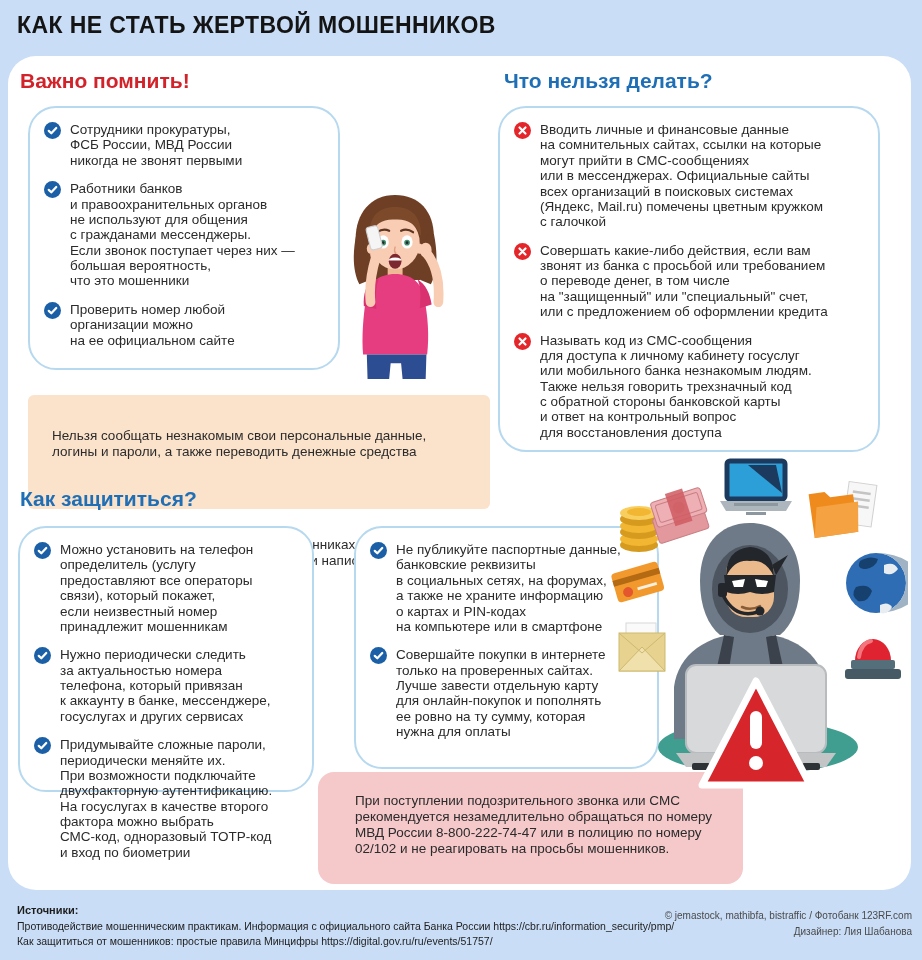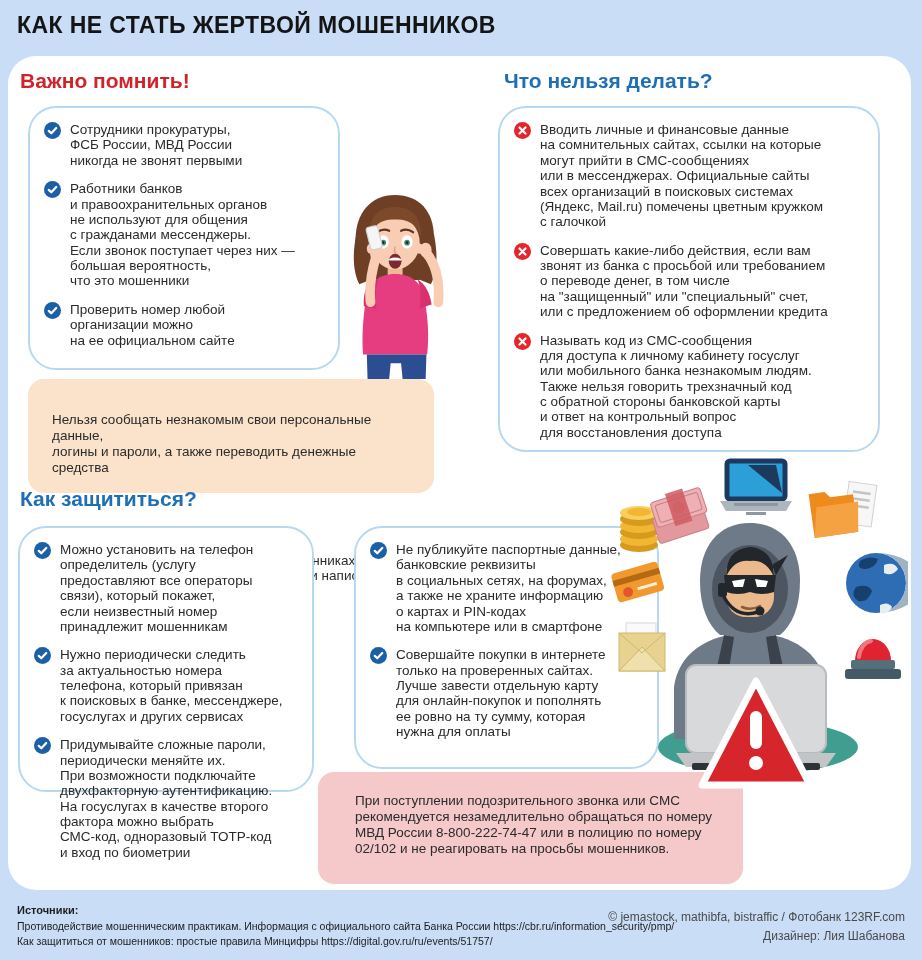--- a/index.html
+++ b/index.html
@@ -40,22 +40,22 @@
   .note-pink{background:#f5c8ca;padding:21px 22px;}
   .note p{margin:0 0 13px 0;}
   .note p:last-child{margin-bottom:0;margin-top:48px;}
   .illu{position:absolute;}
   .footer-sources{
     position:absolute;left:17px;top:903px;color:#1d1d1d;
     font-size:10.5px;line-height:1.45;
   }
   .footer-sources .lbl{font-weight:700;font-size:11px;}
   .footer-credits{
-    position:absolute;right:17px;top:908px;text-align:right;
-    font-size:12px;line-height:1.55;color:#4a4a4a;
+    position:absolute;right:10px;top:908px;text-align:right;
+    font-size:10px;line-height:1.55;color:#4a4a4a;
   }
 </style>
 </head>
 <body>
 
 <div class="page-title">КАК НЕ СТАТЬ ЖЕРТВОЙ МОШЕННИКОВ</div>
 
 <div class="panel">
 
   <div class="sec-heading h-red" style="left:12px;top:13px;">Важно помнить!</div>
@@ -119,21 +119,21 @@
     <path d="M56,92 C50,112 47,132 49,152" stroke="#f9cdb4" stroke-width="13" fill="none" stroke-linecap="round"></path>
     <path d="M124,86 C136,100 142,124 140,152" stroke="#f9cdb4" stroke-width="13" fill="none" stroke-linecap="round"></path>
     <ellipse cx="123" cy="82" rx="8" ry="10" fill="#f9cdb4"></ellipse>
     <circle cx="56" cy="88" r="7.5" fill="#f9cdb4"></circle>
     <g transform="rotate(-14 54 66)">
       <rect x="46" y="50" width="16" height="31" rx="4" fill="#f5f5f5" stroke="#cfcfcf" stroke-width="1.5"></rect>
     </g>
     <path d="M44,222 L124,222 L123,255 L92,255 L90,234 L76,234 L74,255 L45,255 Z" fill="#2d4d92"></path>
   </svg>
 
-  <div class="note note-peach" style="left:20px;top:323px;width:406px;height:114px;">
+  <div class="note note-peach" style="left:20px;top:339px;width:462px;height:114px;border-radius:6px;">
     <p>Нельзя сообщать незнакомым свои персональные данные,
 логины и пароли, а также переводить денежные средства</p>
     <p>Информацию о попавших в беду родственниках всегда
 необходимо перепроверять, позвонив или написав общим
 знакомым</p>
   </div>
 
   <div class="sec-heading h-blue" style="left:496px;top:13px;">Что нельзя делать?</div>
   <div class="card" style="left:490px;top:50px;width:382px;height:346px;padding-right:24px;">
     <div class="item">
@@ -190,21 +190,21 @@
 принадлежит мошенникам</div>
     </div>
     <div class="item">
       <svg class="bullet" viewBox="0 0 20 20">
           <circle cx="10" cy="10" r="10" fill="#1b5fa7"></circle>
           <path d="M5.6 10.4 8.6 13.3 14.4 7" stroke="#fff" stroke-width="2.6" fill="none" stroke-linecap="round" stroke-linejoin="round"></path>
         </svg>
       <div class="txt">Нужно периодически следить
 за актуальностью номера
 телефона, который привязан
-к поисковых в банке, мессенджере,
+к аккаунту в банке, мессенджере,
 госуслугах и других сервисах</div>
     </div>
     <div class="item">
       <svg class="bullet" viewBox="0 0 20 20">
           <circle cx="10" cy="10" r="10" fill="#1b5fa7"></circle>
           <path d="M5.6 10.4 8.6 13.3 14.4 7" stroke="#fff" stroke-width="2.6" fill="none" stroke-linecap="round" stroke-linejoin="round"></path>
         </svg>
       <div class="txt">Придумывайте сложные пароли,
 периодически меняйте их.
 При возможности подключайте

